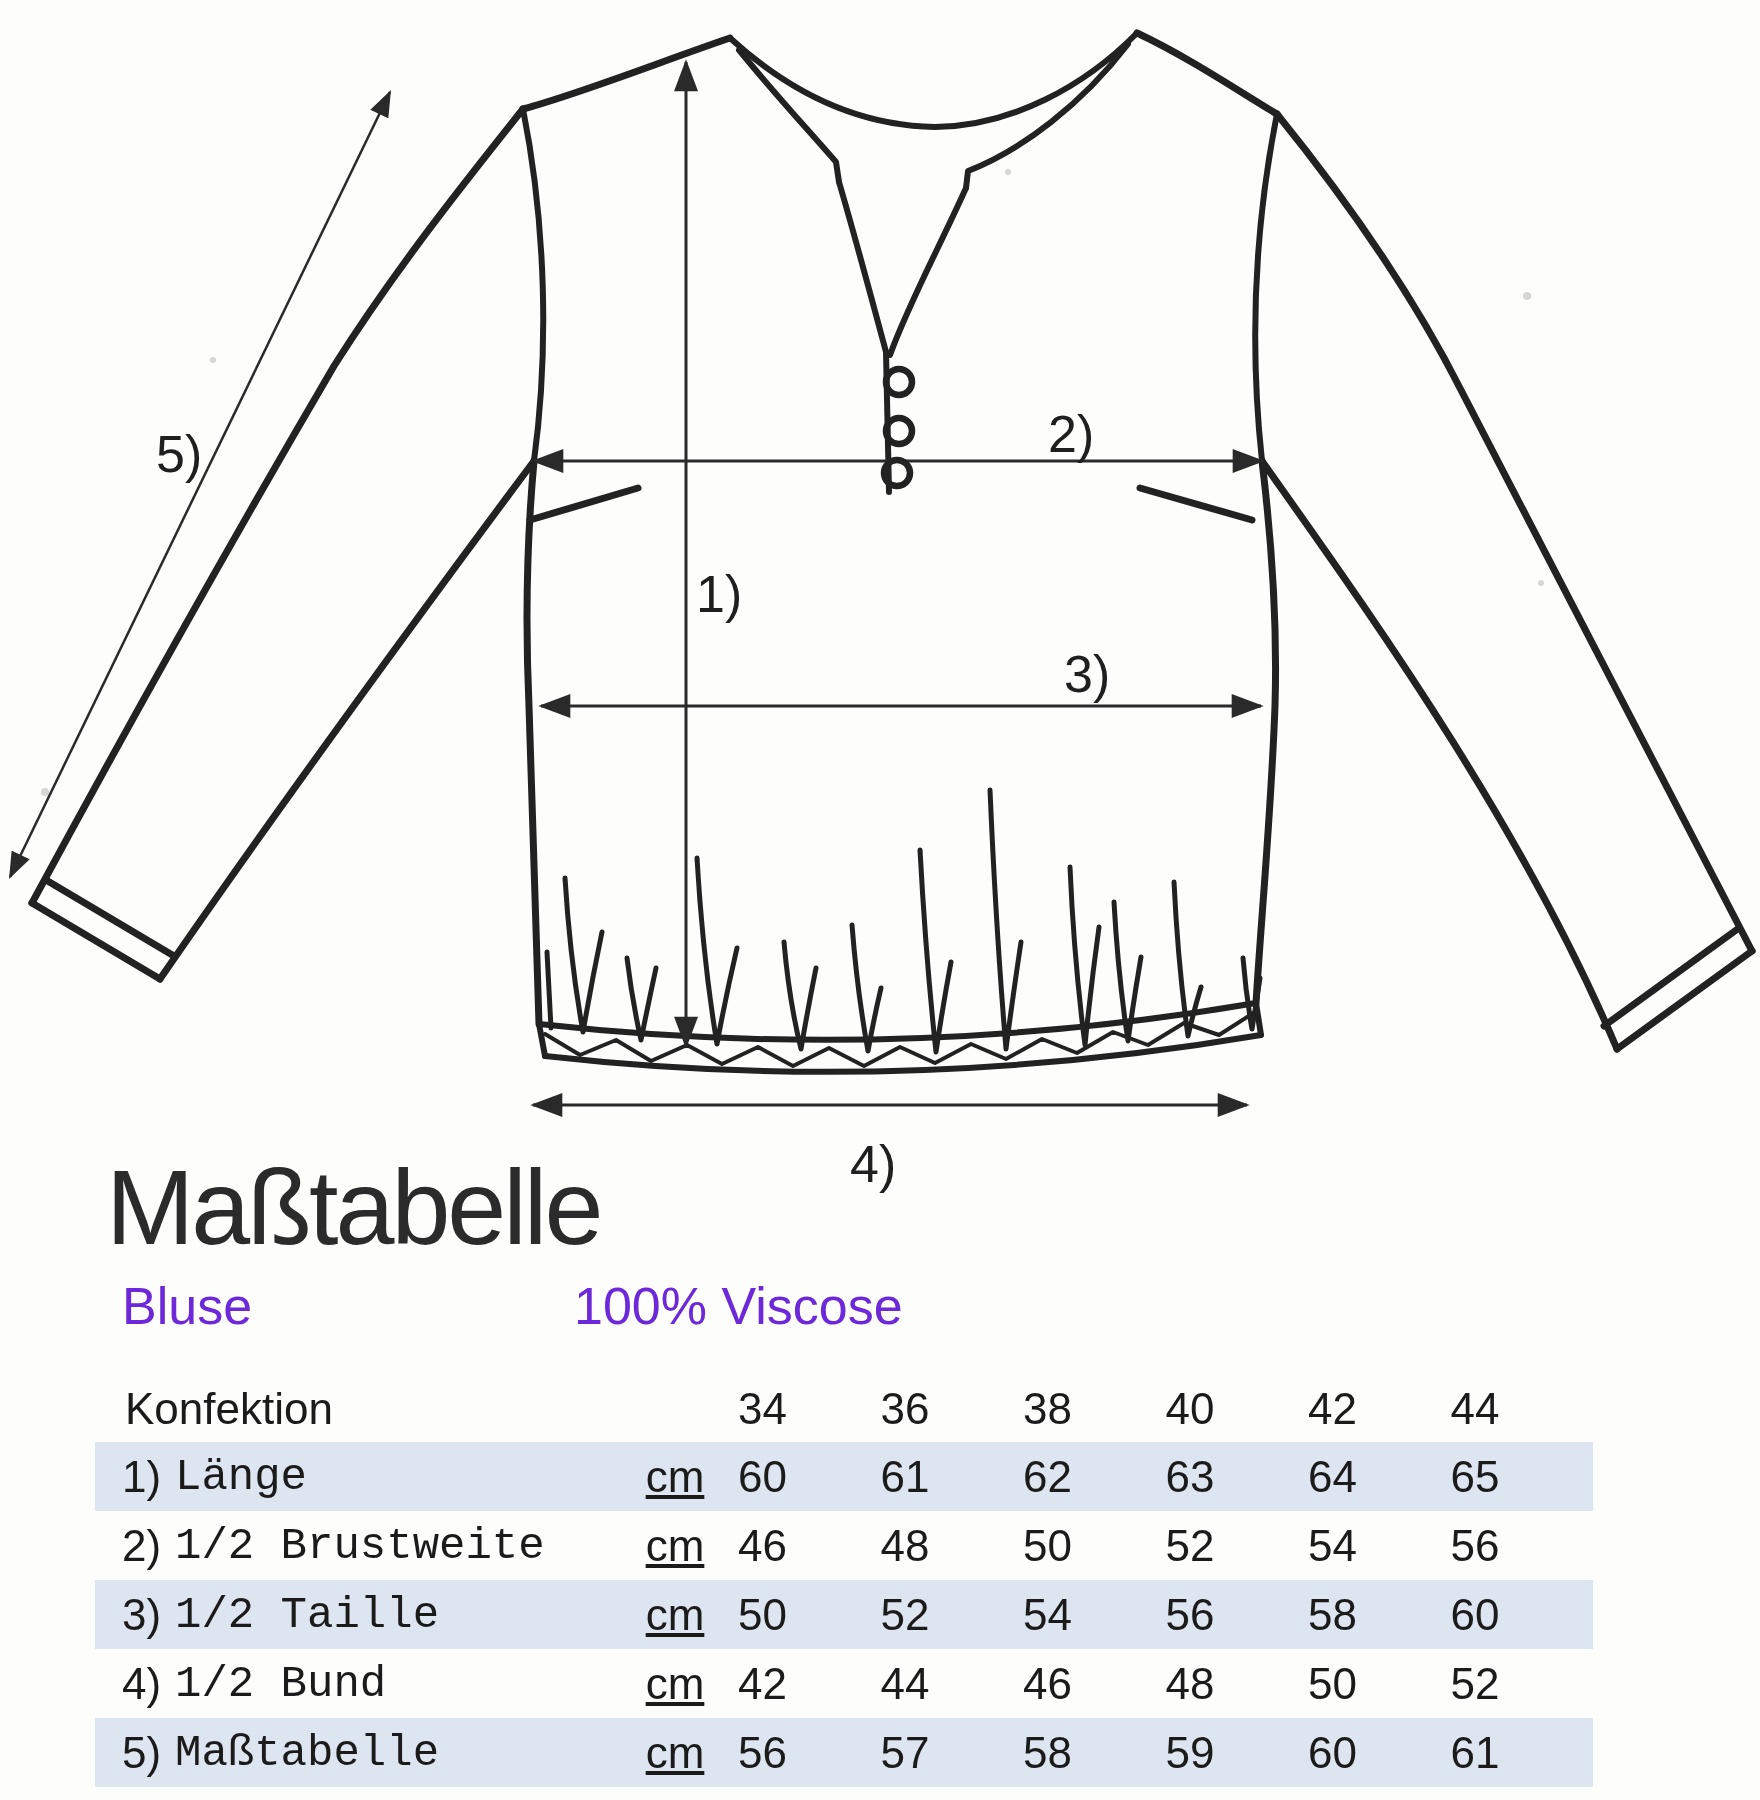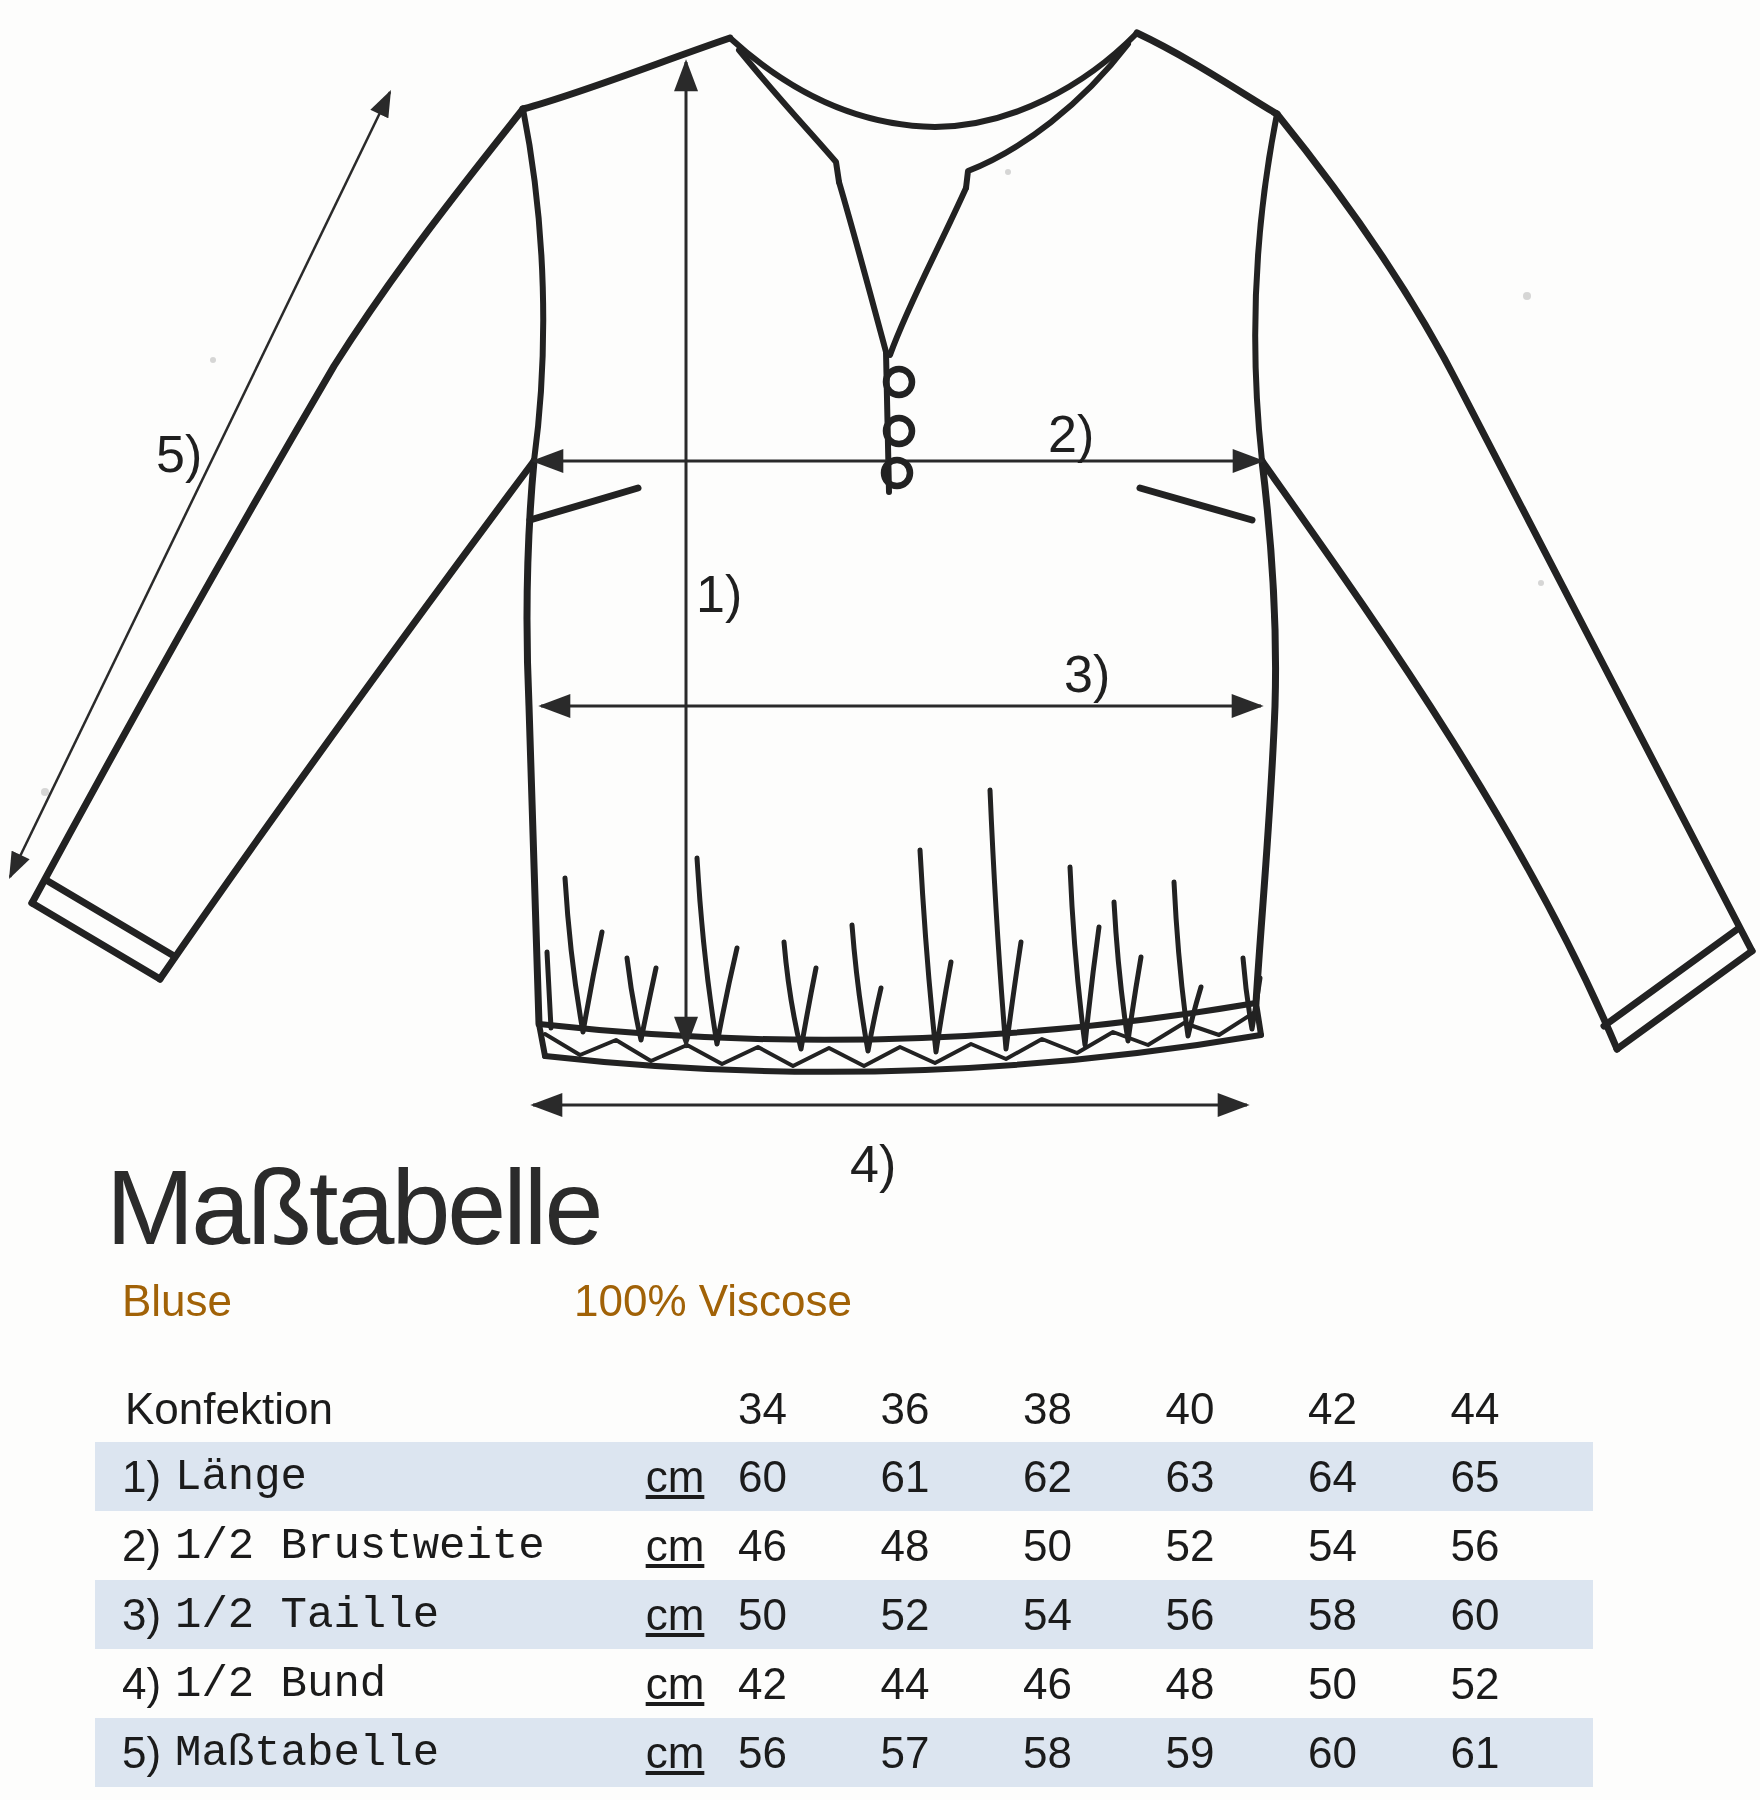--- a/index.html
+++ b/index.html
@@ -9,21 +9,21 @@
     font-family:"Liberation Sans", sans-serif;color:#1b1b1b;
   }
   svg.drawing{position:absolute;left:0;top:0;}
   .garment{fill:none;stroke:#222;stroke-linecap:round;stroke-linejoin:round;}
   .mline{fill:none;stroke:#2a2a2a;}
   .mlabel{font-size:52px;fill:#1f1f1f;}
   .page-title{
     position:absolute;left:106px;top:1154px;
     font-size:106px;line-height:1;letter-spacing:-3px;color:#2b2b2b;white-space:nowrap;
   }
-  .subtitle-row{position:absolute;left:122px;top:1276px;width:1000px;height:52px;font-size:44px;color:#a16207;}
+  .subtitle-row{position:absolute;left:122px;top:1276px;width:1000px;height:52px;font-size:52px;color:#6d28d9;}
   .material{position:absolute;left:452px;top:0;text-align:right;}
   .size-table{position:absolute;left:95px;top:1375px;font-size:44px;}
   .trow{
     display:grid;
     grid-template-columns:65px 452px 126px repeat(6,142.5px);
     height:69px;align-items:center;
   }
   .trow.header{height:67px;}
   .trow.shaded{background:#dce5f0;}
   .c-head{grid-column:1/3;padding-left:30px;}

